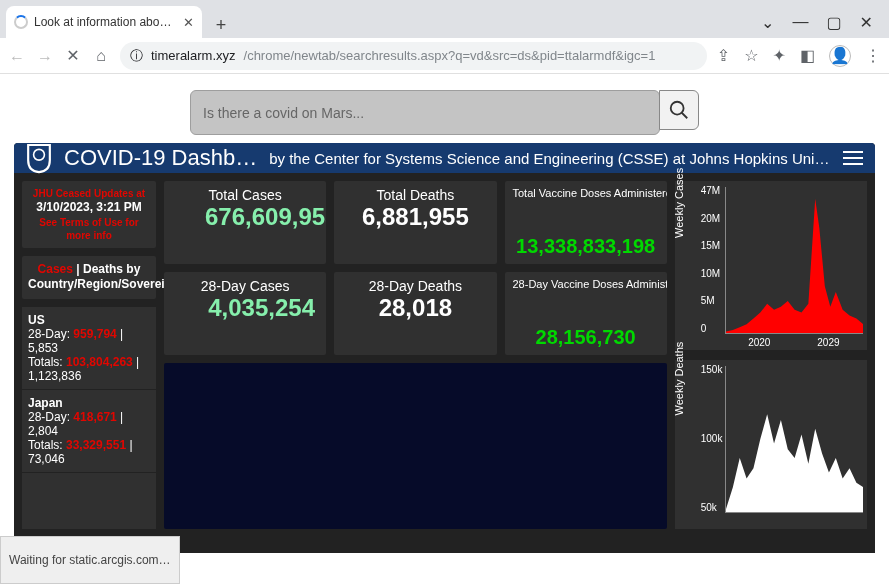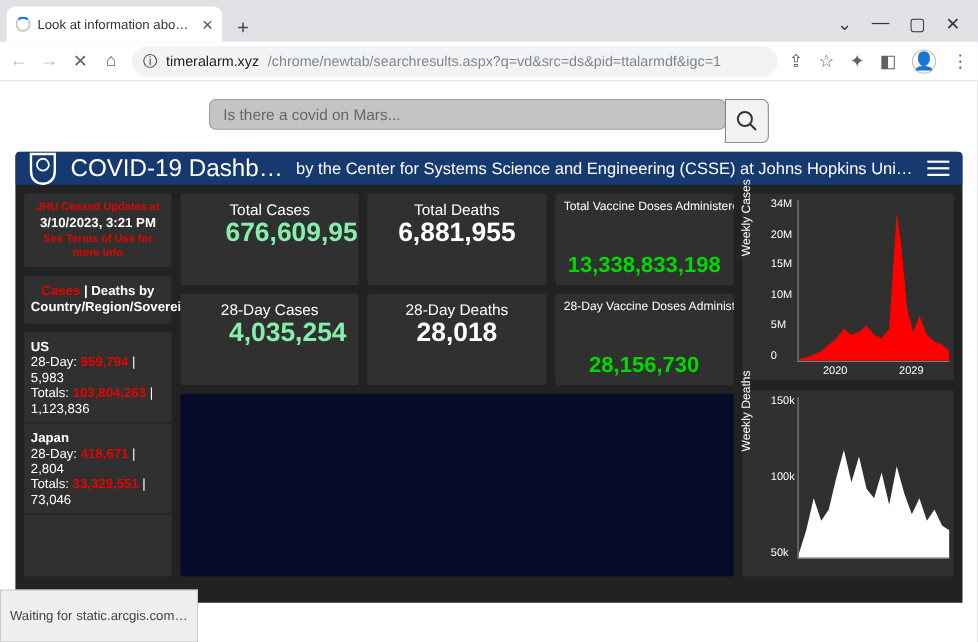--- a/index.html
+++ b/index.html
@@ -14,21 +14,21 @@
   .win-controls { margin-left: auto; display: flex; gap: 18px; padding-right: 10px; color:#333; margin-bottom:6px;}
   .toolbar { height: 36px; background: #fff; border-bottom: 1px solid #e0e0e0; display: flex; align-items: center; padding: 0 8px; gap: 10px; }
   .tool-icon { width:18px; display:inline-flex; justify-content:center; color:#5f6368; }
   .address { flex:1; height:28px; background:#f1f3f4; border-radius:14px; display:flex; align-items:center; padding:0 10px; font-size:13px; color:#202124; gap:8px; }
   .address .url-dim { color:#80868b; }
   .right-icons { display:flex; gap:14px; color:#5f6368; align-items:center; }
   .avatar-circle { width:22px; height:22px; border:1px solid #bbb; border-radius:50%; display:flex; align-items:center; justify-content:center; }
   
   .page { position:relative; height: calc(584px - 38px - 36px); }
   .search-row { display:flex; justify-content:center; padding: 16px 0 8px; }
-  .search-box { width: 470px; height: 28px; background:#c4c4c4; border:1px solid #9e9e9e; border-radius:6px; display:flex; align-items:center; padding:11px 12px; color:#666; font-size:14px; }
+  .search-box { width: 470px; height: 45px; background:#c4c4c4; border:1px solid #9e9e9e; border-radius:6px; display:flex; align-items:center; padding:11px 12px; color:#666; font-size:14px; }
   .search-btn { width:40px; height:40px; margin-left:-1px; border:1px solid #888; background:#f2f2f2; border-radius:0 6px 6px 0; display:flex; align-items:center; justify-content:center; }
   
   .dash-wrap { margin: 0 14px; background:#222; border-top-left-radius:4px; border-top-right-radius:4px; height: 410px; overflow:hidden;}
   .dash-header { background:#163a6f; height:30px; display:flex; align-items:center; padding:0 12px; gap:12px; color:#fff; }
   .logo { width:26px; height:32px; }
   .dash-title { font-size:22px; font-weight:400; white-space:nowrap; max-width:195px; overflow:hidden; text-overflow:ellipsis; }
   .dash-sub { font-size:15px; flex:1; white-space:nowrap; overflow:hidden; text-overflow:ellipsis; }
   .hamburger { display:flex; flex-direction:column; gap:4px; }
   .hamburger span{ display:block; width:20px; height:2px; background:#fff; }
   .dash-body { display:flex; gap:8px; padding:8px; height:calc(100% - 46px); }
@@ -135,21 +135,21 @@
           <div>JHU Ceased Updates at</div>
           <div class="date">3/10/2023, 3:21 PM</div>
           <div>See Terms of Use for more info</div>
         </div>
         <div class="panel region-panel">
           <span class="cases-word">Cases</span><span> | Deaths by Country/Region/Sovereignty</span>
         </div>
         <div class="country-list">
           <div class="country">
             <div class="name">US</div>
-            <div class="line"><span>28-Day: </span><span class="red">959,794</span> | <span>5,983</span></div>
+            <div class="line"><span>28-Day: </span><span class="red">959,794</span> | <span>5,853</span></div>
             <div class="line"><span>Totals: </span><span class="red">103,804,263</span> | <span>1,123,836</span></div>
           </div>
           <div class="country">
             <div class="name">Japan</div>
             <div class="line"><span>28-Day: </span><span class="red">418,671</span> | <span>2,804</span></div>
             <div class="line"><span>Totals: </span><span class="red">33,329,551</span> | <span>73,046</span></div>
           </div>
         </div>
       </div>
 
@@ -182,21 +182,21 @@
             <div class="val val-green" style="font-size:20px;">28,156,730</div>
           </div>
         </div>
         <div class="map"></div>
       </div>
 
       <div class="col-right">
         <div class="chart">
           <div class="ylabel">Weekly Cases</div>
           <div class="ticks">
-            <span>34M</span>
+            <span>47M</span>
             <span>20M</span>
             <span>15M</span>
             <span>10M</span>
             <span>5M</span>
             <span>0</span>
           </div>
           <div class="plot">
             <svg width="100%" height="100%" viewBox="0 0 100 100" preserveAspectRatio="none">
               <polygon fill="#ff0000" points="0,100 0,99 5,98 10,96 15,94 20,90 25,86 30,80 35,84 40,82 45,78 50,84 55,86 60,80 65,8 68,28 72,68 76,82 80,72 85,84 90,88 95,90 100,94 100,100"></polygon>
             </svg>

